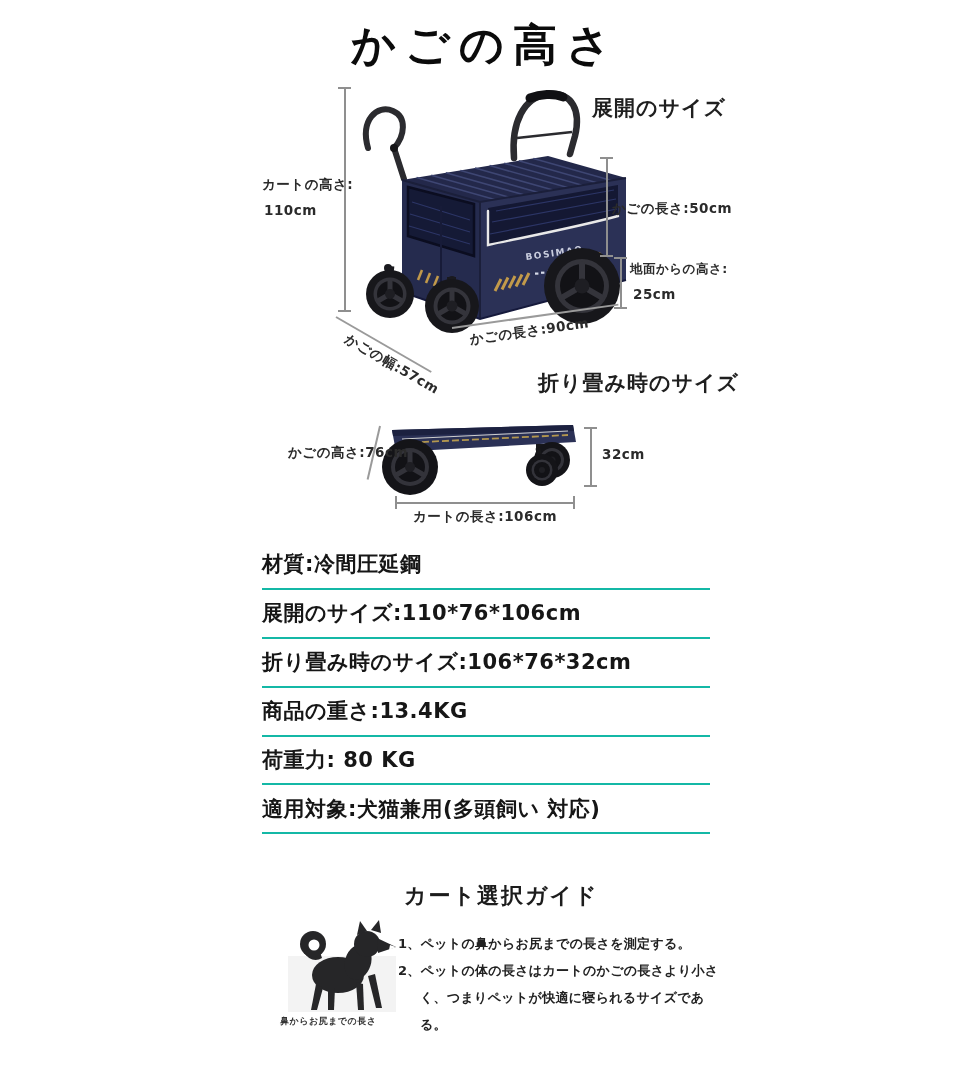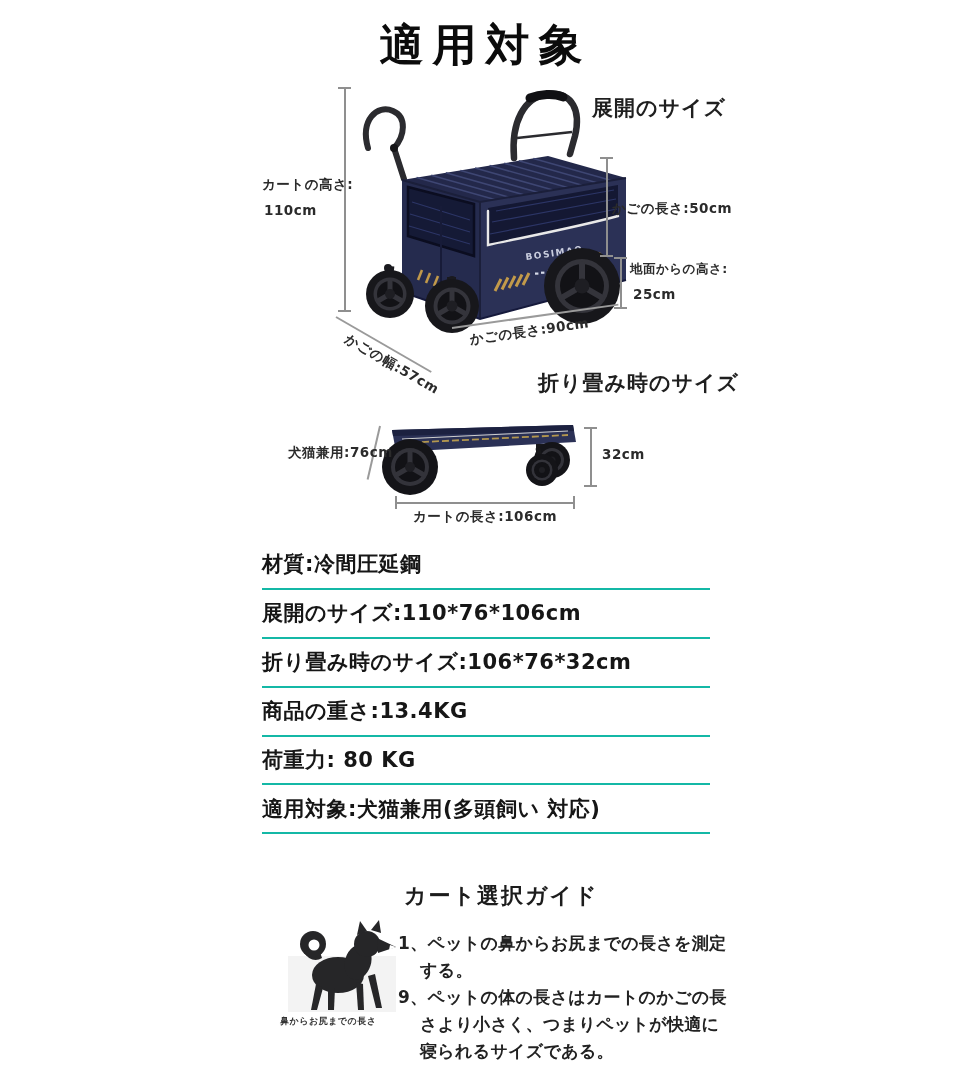--- a/index.html
+++ b/index.html
@@ -30,32 +30,32 @@
   }
   .spec-row{
     height:46.9px;border-bottom:2px solid #14b8a6;
     display:flex;align-items:center;
     font-size:21px;font-weight:700;letter-spacing:0.5px;color:#161616;
     white-space:nowrap;
   }
   .guide-title{left:404px;top:881px;font-size:22px;font-weight:800;letter-spacing:2px;}
   .guide-list{left:398px;top:930px;width:330px;}
   .guide-item{
-    font-size:17px;font-weight:700;line-height:27px;color:#222;
+    font-size:13px;font-weight:700;line-height:27px;color:#222;
     padding-left:22px;text-indent:-22px;letter-spacing:0.3px;
   }
   .dog-caption{
     left:280px;top:1015px;width:128px;text-align:left;
     font-size:9px;font-weight:700;color:#333;letter-spacing:0.5px;white-space:nowrap;
   }
 </style>
 </head>
 <body>
 
-<div class="abs page-title">適用対象</div>
+<div class="abs page-title">かごの高さ</div>
 
 <div class="abs section-label" style="left:592px;top:94px;">展開のサイズ</div>
 
 <div class="abs vline" style="left:344px;top:88px;height:224px;"></div>
 <div class="abs tick-h" style="left:338px;top:87px;"></div>
 <div class="abs tick-h" style="left:338px;top:310px;"></div>
 <div class="abs dim-label" style="left:262px;top:176px;">カートの高さ:</div>
 <div class="abs dim-label" style="left:264px;top:202px;">110cm</div>
 
 <svg class="abs" style="left:330px;top:84px;" width="300" height="252" viewBox="0 0 300 252">
@@ -229,21 +229,21 @@
     <circle cx="184" cy="44" r="3.5" fill="#1e1e23"></circle>
     <line x1="174" y1="54" x2="170" y2="32" stroke="#17171a" stroke-width="5"></line>
     <circle cx="174" cy="54" r="16" fill="#141418"></circle>
     <circle cx="174" cy="54" r="10.5" fill="#33333a"></circle>
     <circle cx="174" cy="54" r="8" fill="#121216"></circle>
     <circle cx="174" cy="54" r="3" fill="#1e1e23"></circle>
   </g>
 </svg>
 
 <div class="abs diag" style="left:380px;top:425px;width:55px;transform:rotate(103deg);"></div>
-<div class="abs dim-label" style="left:288px;top:444px;">犬猫兼用:76cm</div>
+<div class="abs dim-label" style="left:288px;top:444px;">かごの高さ:76cm</div>
 
 <div class="abs vline" style="left:590px;top:428px;height:58px;"></div>
 <div class="abs tick-h" style="left:584px;top:427px;"></div>
 <div class="abs tick-h" style="left:584px;top:485px;"></div>
 <div class="abs dim-label" style="left:602px;top:446px;">32cm</div>
 
 <div class="abs hline" style="left:396px;top:502px;width:178px;"></div>
 <div class="abs tick-v" style="left:395px;top:496px;"></div>
 <div class="abs tick-v" style="left:573px;top:496px;"></div>
 <div class="abs dim-label" style="left:400px;top:508px;width:170px;text-align:center;">カートの長さ:106cm</div>
@@ -275,14 +275,14 @@
     <polygon points="30,64 25,90 31,90 37,68"></polygon>
     <polygon points="42,68 42,90 48,90 49,68"></polygon>
   </g>
   <circle cx="28" cy="25" r="5.5" fill="#ffffff"></circle>
   <polygon points="104,25 110,27 103,30" fill="#ffffff"></polygon>
 </svg>
 <div class="abs dog-caption">鼻からお尻までの長さ</div>
 
 <div class="abs guide-list">
   <div class="guide-item">1、ペットの鼻からお尻までの長さを測定する。</div>
-  <div class="guide-item">9、ペットの体の長さはカートのかごの長さより小さく、つまりペットが快適に寝られるサイズである。</div>
+  <div class="guide-item">2、ペットの体の長さはカートのかごの長さより小さく、つまりペットが快適に寝られるサイズである。</div>
 </div>
 
 </body></html>

